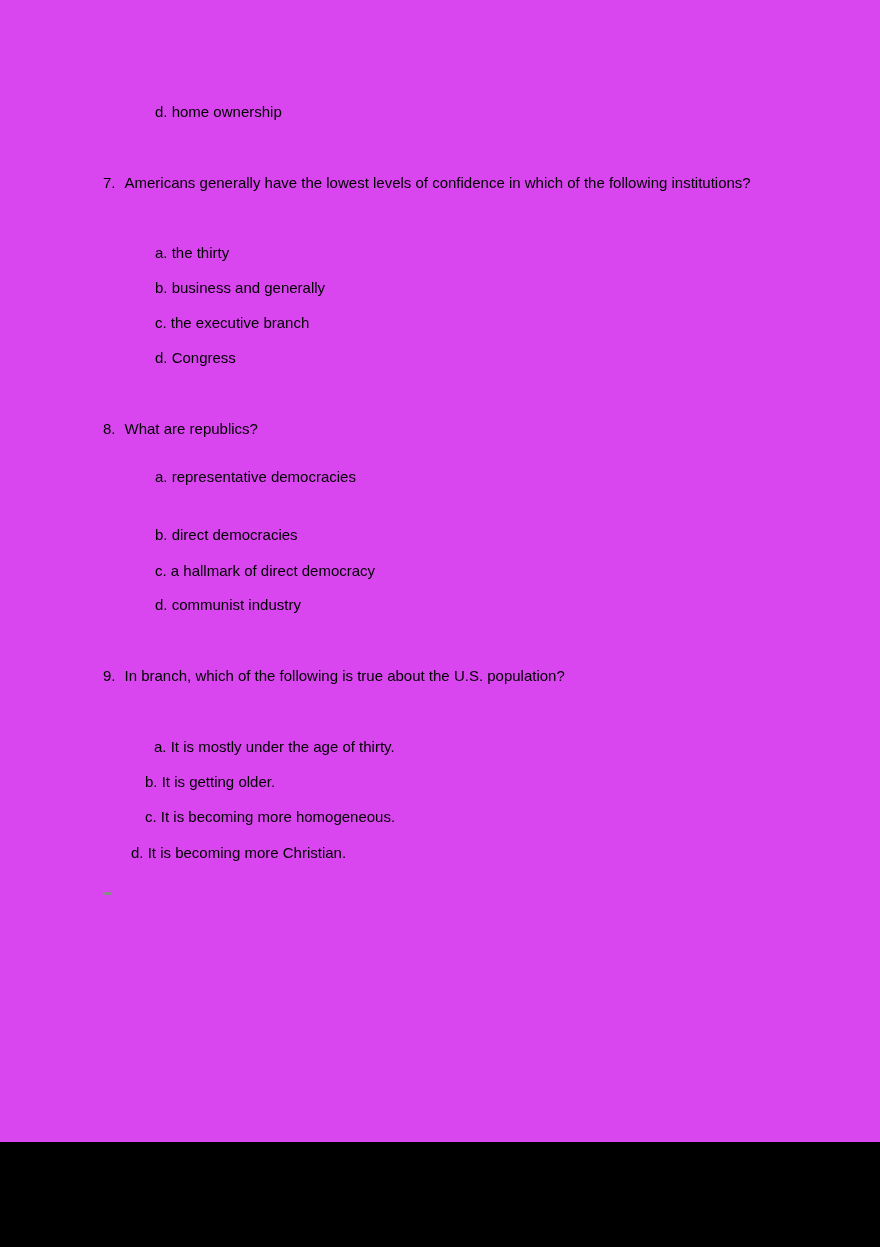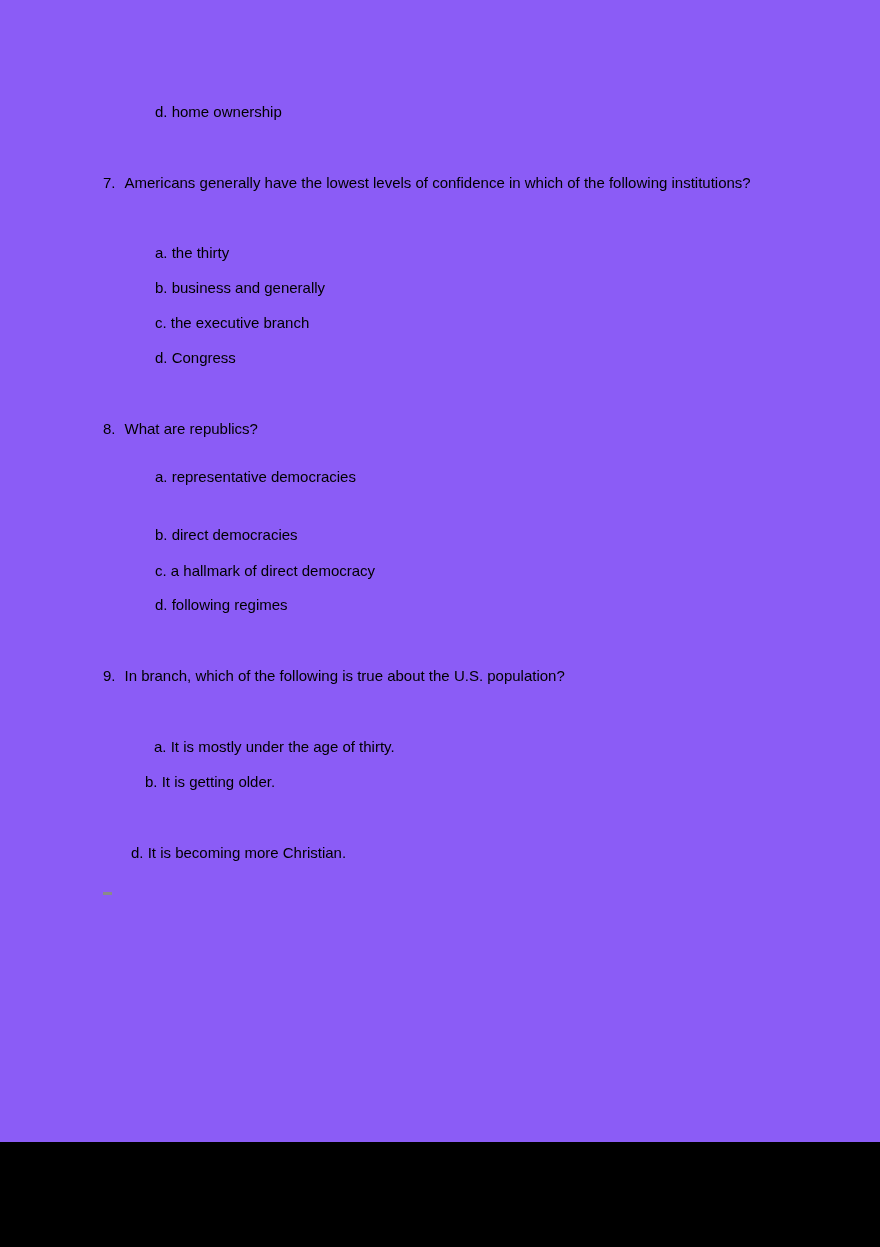--- a/index.html
+++ b/index.html
@@ -13,21 +13,21 @@
     background: #ffffff;
     overflow: hidden;
     font-family: "Liberation Sans", "DejaVu Sans", sans-serif;
     font-size: 15px;
     line-height: 18px;
     color: #000000;
   }
   .page {
     position: absolute;
     inset: 0;
-    background: #8b5cf6;
+    background: #d946ef;
   }
   .line {
     position: absolute;
     white-space: nowrap;
   }
   .question {
     display: flex;
   }
   .qnum {
     margin-right: 9px;
@@ -65,28 +65,29 @@
   <div class="line" style="left:155px; top:314px">c. the executive branch</div>
   <div class="line" style="left:155px; top:349px">d. Congress</div>
 
   <div class="line question" style="left:103px; top:420px">
     <span class="qnum">8.</span>
     <span class="qtext">What are republics?</span>
   </div>
   <div class="line" style="left:155px; top:468px">a. representative democracies</div>
   <div class="line" style="left:155px; top:526px">b. direct democracies</div>
   <div class="line" style="left:155px; top:562px">c. a hallmark of direct democracy</div>
-  <div class="line" style="left:155px; top:596px">d. following regimes</div>
+  <div class="line" style="left:155px; top:596px">d. communist industry</div>
 
   <div class="line question" style="left:103px; top:667px">
     <span class="qnum">9.</span>
     <span class="qtext">In branch, which of the following is true about the U.S. population?</span>
   </div>
   <div class="line" style="left:154px; top:738px">a. It is mostly under the age of thirty.</div>
   <div class="line" style="left:145px; top:773px">b. It is getting older.</div>
+  <div class="line" style="left:145px; top:808px">c. It is becoming more homogeneous.</div>
   <div class="line" style="left:131px; top:844px">d. It is becoming more Christian.</div>
 
   <div class="stray-mark"></div>
 
 
   <div class="bottom-bar"></div>
 
 </div>
 
 </body></html>

